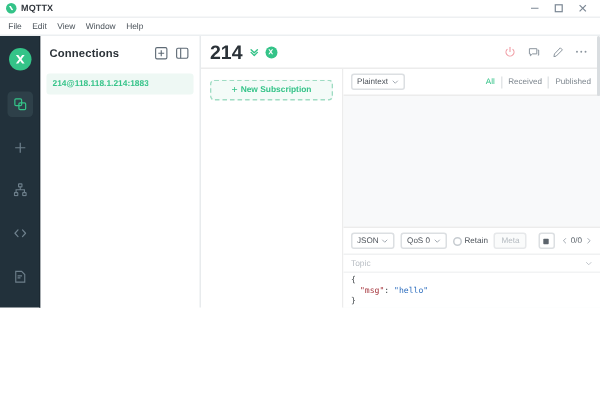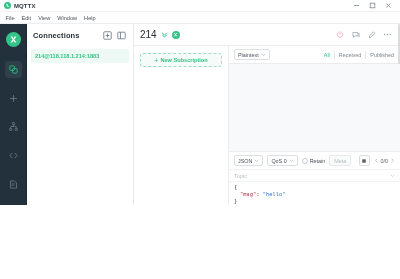--- a/index.html
+++ b/index.html
@@ -139,21 +139,21 @@
   .main { flex: 1 1 auto; display: flex; flex-direction: column; min-width: 0; background:#fff; }
 
   .main-head {
     height: 22px; flex: 0 0 22px;
     display: flex; align-items: center;
     padding: 0 6px;
     border-bottom: 1px solid #ececec;
     background: #fff;
   }
   .main-title {
-    font-size: 10px; font-weight: 400; color: #2b3238;
+    font-size: 13px; font-weight: 700; color: #2b3238;
     margin-right: 4px;
   }
   .chev {
     color: #34c388; margin-right: 4px; display:flex; align-items:center;
   }
   .chev svg { display:block; }
   .status-badge {
     width: 8px; height: 8px; border-radius: 50%;
     background: #34c388;
     display: flex; align-items: center; justify-content: center;

